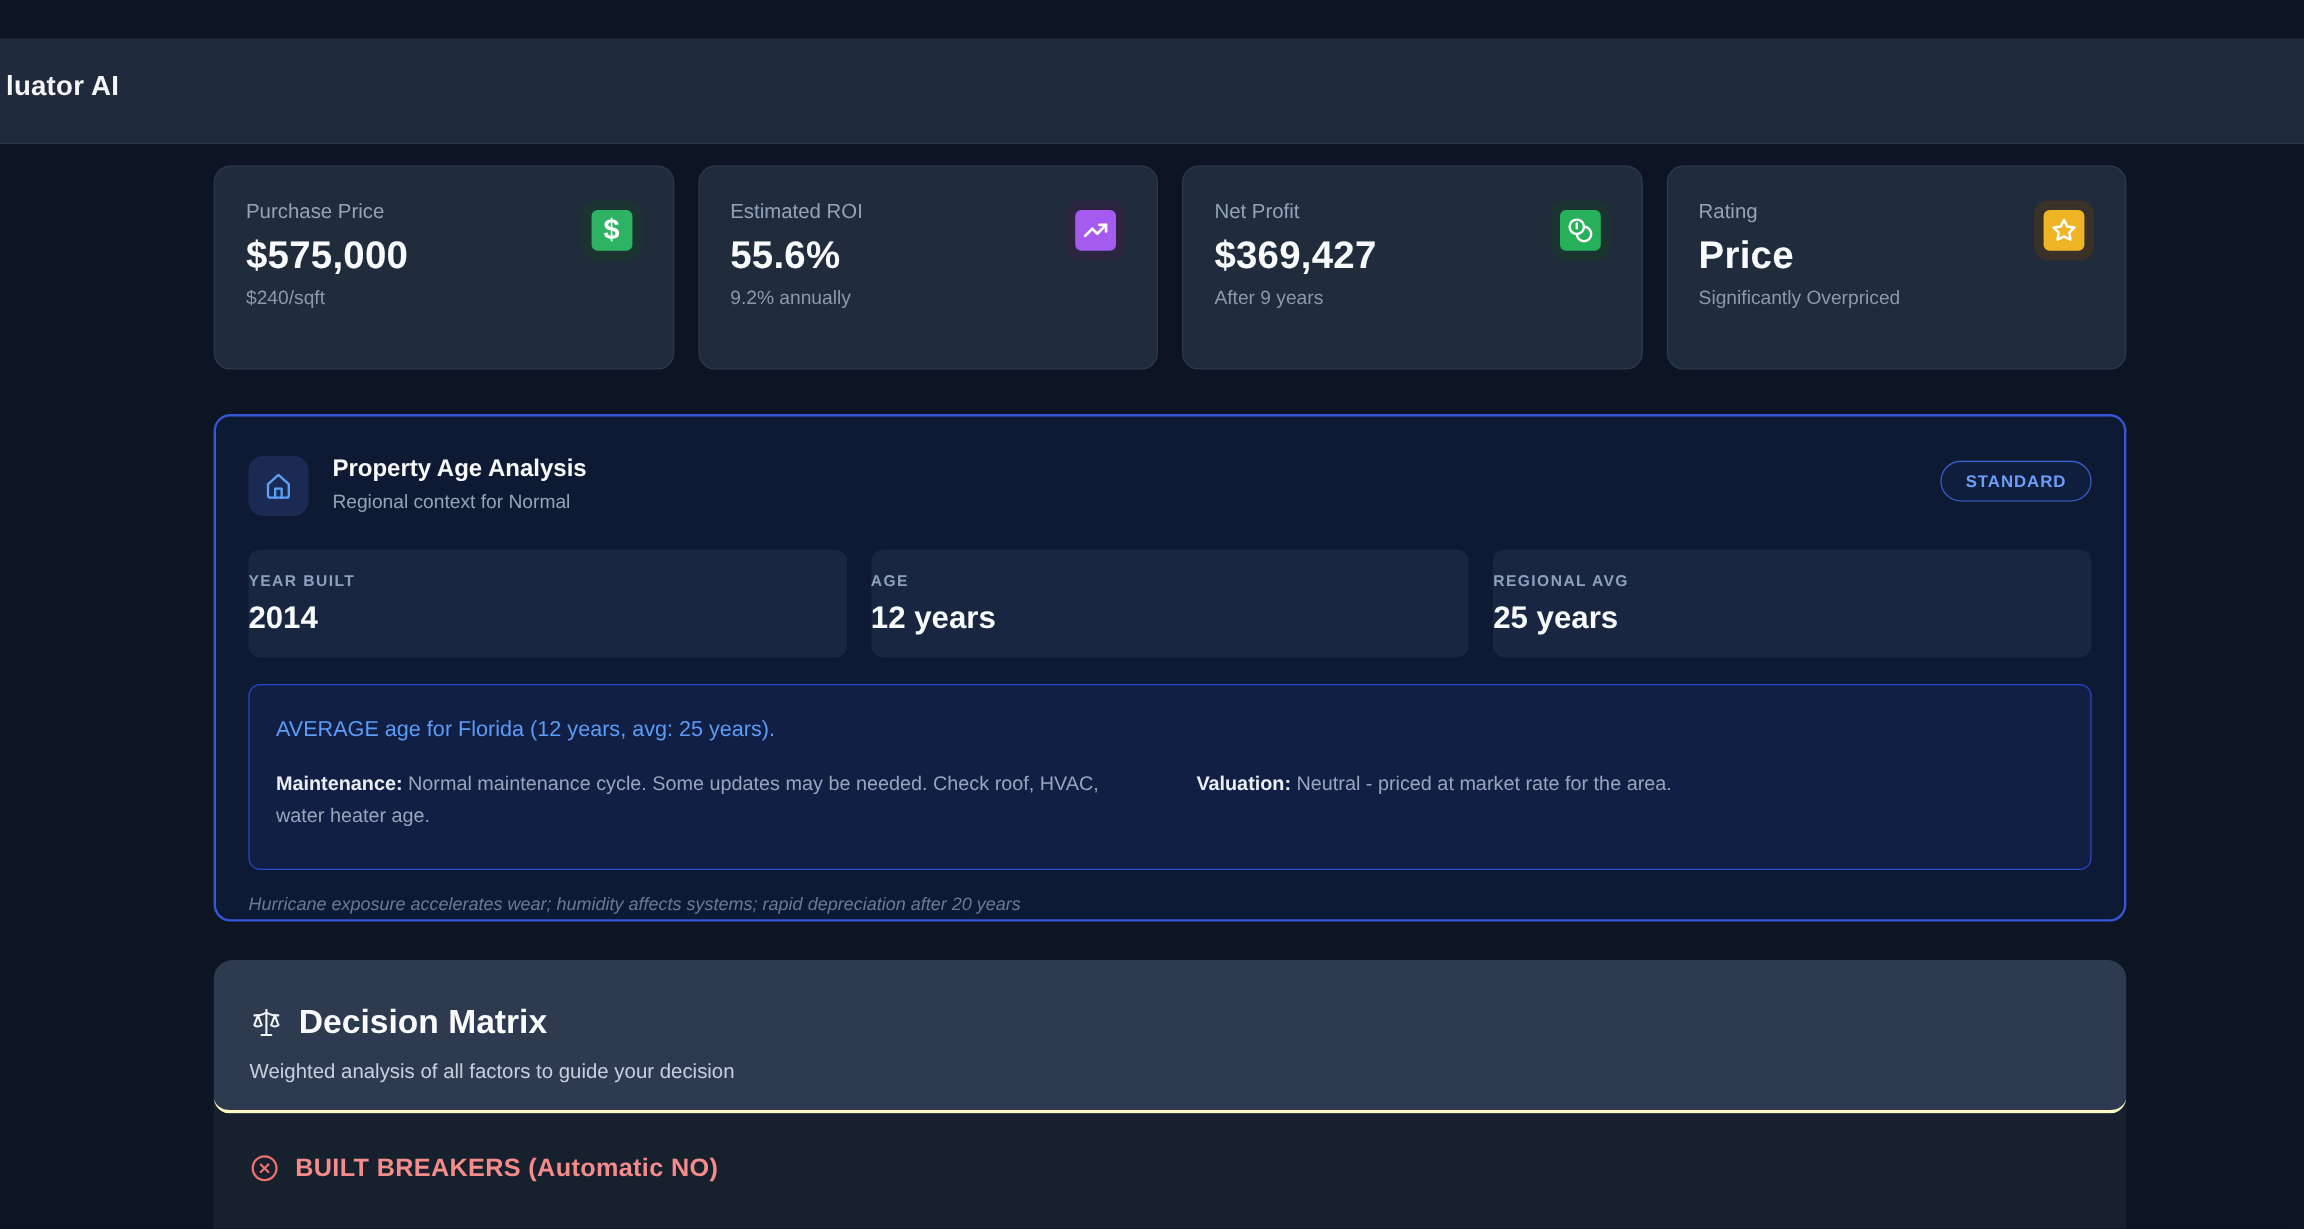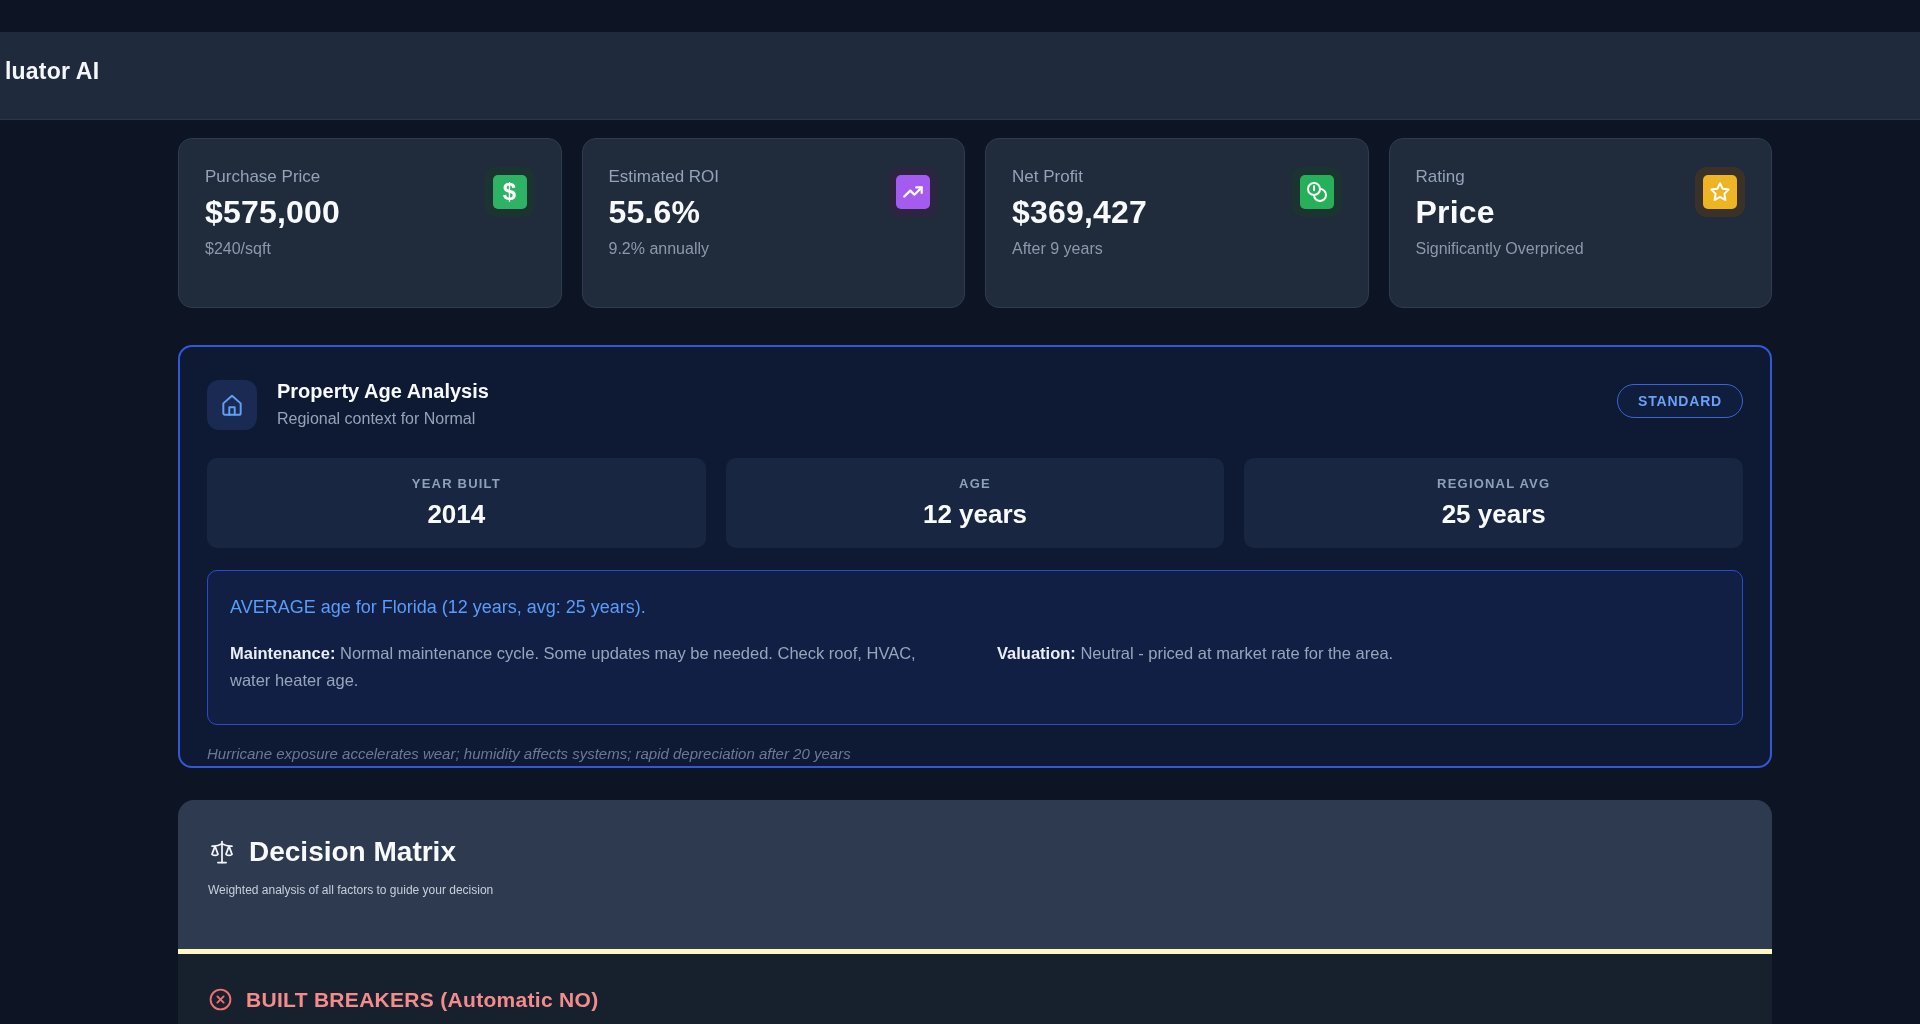--- a/index.html
+++ b/index.html
@@ -77,21 +77,21 @@
   .age-subtitle { font-size:16px; color:#94a3b8; margin-top:7px; }
   .badge {
     margin-left:auto; margin-top:4px;
     border:1.5px solid #3c63d8; border-radius:999px;
     padding:8px 20px; font-size:14px; font-weight:700;
     color:#6d9ff8; letter-spacing:.8px; background:rgba(40,70,170,.10);
   }
   .metrics-row { display:flex; gap:20px; margin-top:28px; }
   .metric-box {
     flex:1; height:90px; background:#192642; border-radius:10px;
-    display:flex; flex-direction:column; align-items:center; justify-content:center;
+    display:flex; flex-direction:column; align-items:flex-start; justify-content:center;
   }
   .metric-label { font-size:13px; font-weight:600; color:#8da0bc; letter-spacing:1.2px; }
   .metric-value { font-size:26px; font-weight:700; color:#f8fafc; margin-top:8px; }
   .insight-box {
     margin-top:22px; border:1.5px solid #2b4ace; border-radius:10px;
     background:#121f45; padding:26px 22px 30px 22px;
   }
   .insight-title { font-size:18px; font-weight:500; color:#5b9cf6; }
   .insight-cols {
     display:grid; grid-template-columns:1fr 1fr; column-gap:44px;
@@ -102,26 +102,27 @@
   .age-footnote {
     margin-top:20px; font-size:15px; font-style:italic; color:#6b7a94;
   }
 
   
   .decision-card {
     position:absolute; left:178px; top:800px; width:1594px; height:224px;
     border-radius:16px 16px 0 0; overflow:hidden; background:#17212e;
   }
   .decision-head {
-    height:154px; background:#2d3a4f; padding:36px 30px 0 30px;
-    border-bottom:5px solid #fef9c3;
+    height:128px; background:#2d3a4f; padding:36px 30px 0 30px;
+    border-bottom:3px solid #fef9c3;
+    border-radius:14px;
   }
   .decision-title-row { display:flex; align-items:center; gap:13px; }
   .decision-title { font-size:28px; font-weight:700; color:#f8fafc; }
-  .decision-subtitle { margin-top:15px; font-size:12px; color:#c6d0dd; }
+  .decision-subtitle { margin-top:15px; font-size:17px; color:#c6d0dd; }
   .deal-breakers {
     margin:33px 30px 0 30px; display:flex; align-items:center; gap:13px;
   }
   .deal-breakers-title { font-size:21px; font-weight:700; color:#f58b8b; letter-spacing:.3px; }
   svg { display:block; }
 </style>
 </head>
 <body>
 
 <div class="partial-card partial-left"></div>

